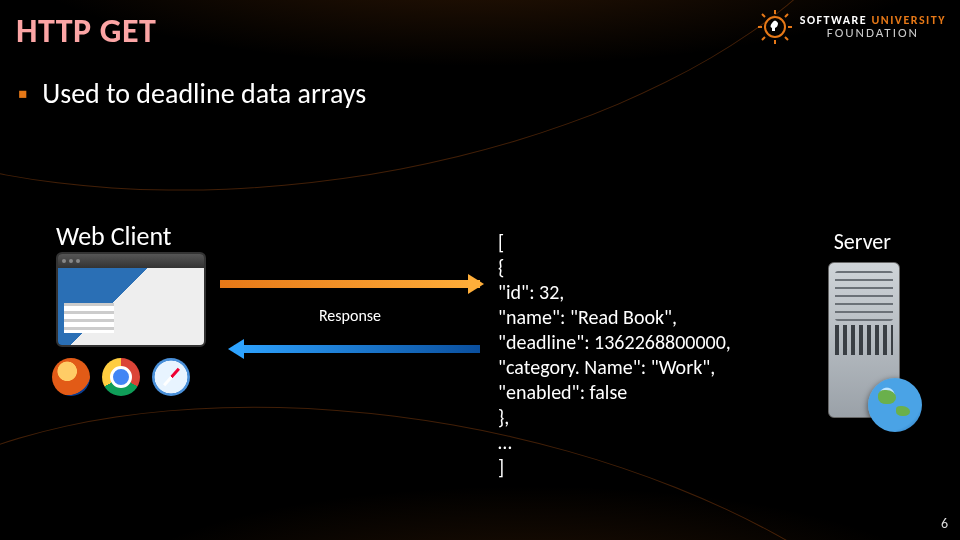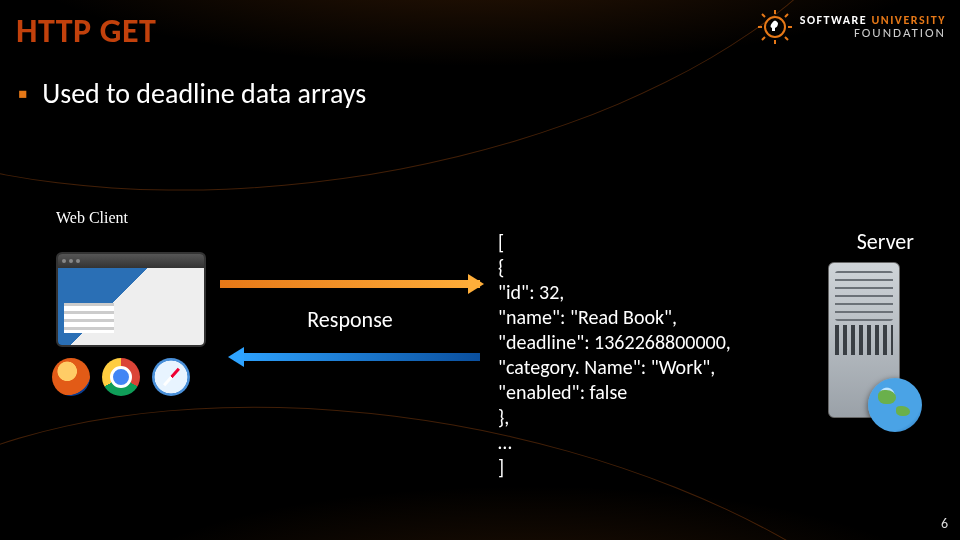--- a/index.html
+++ b/index.html
@@ -26,52 +26,51 @@
     width: 1200px; height: 600px;
     border: 1px solid rgba(190,90,20,0.35);
     border-radius: 50%;
   }
   .bg-swirl::before { left: -300px; top: -420px; transform: rotate(-8deg); }
   .bg-swirl::after  { left: -200px; top: 420px; transform: rotate(10deg); }
 
   .title {
     position: absolute;
     left: 16px; top: 10px;
-    color: #c2410c;
+    color: #fca5a5;
     font-size: 34px;
     font-weight: 700;
     letter-spacing: 0.5px;
   }
   .subtitle {
     position: absolute;
     left: 18px; top: 76px;
     font-size: 28px;
     color: #fff;
   }
   .subtitle .bullet { color: #e67817; margin-right: 8px; }
 
   
   .logo {
     position: absolute;
     right: 14px; top: 10px;
     display: flex;
     align-items: center;
     gap: 8px;
   }
-  .logo-text { text-align: right; line-height: 1.05; }
+  .logo-text { text-align: center; line-height: 1.05; }
   .logo-text .l1 { font-size: 12px; letter-spacing: 1.5px; color: #fff; font-weight: 600; }
   .logo-text .l1 .accent { color: #e67817; }
   .logo-text .l2 { font-size: 13px; letter-spacing: 2px; color: #ccc; font-weight: 400; }
 
   
   .webclient-label {
     position: absolute;
-    left: 56px; top: 209px;
-    font-size: 16px;
-    font-family: Liberation Serif, serif;
+    left: 56px; top: 220px;
+    font-size: 26px;
   }
   .browser-shot {
     position: absolute;
     left: 56px; top: 252px;
     width: 150px; height: 95px;
     background: linear-gradient(#1a1a1a,#0a0a0a);
     border-radius: 6px;
     border: 2px solid #333;
     box-shadow: 0 3px 8px rgba(0,0,0,0.6);
     overflow: hidden;
@@ -123,21 +122,21 @@
     background: linear-gradient(90deg,#e67817 0,#ffae3a 100%);
     position: relative;
     margin: 2px 0 18px 0;
   }
   .arrow-right::after {
     content: "";
     position: absolute; right: -14px; top: -6px;
     border: 10px solid transparent;
     border-left: 16px solid #ffae3a;
   }
-  .resp-label { font-size: 22px; text-align: center; margin-bottom: 20px; }
+  .resp-label { font-size: 16px; text-align: center; margin-bottom: 20px; }
   .arrow-left {
     height: 8px;
     background: linear-gradient(90deg,#2ea3ff 0,#0a4f9e 100%);
     position: relative;
     margin-left: 14px;
   }
   .arrow-left::before {
     content: "";
     position: absolute; left: -16px; top: -6px;
     border: 10px solid transparent;
@@ -149,21 +148,21 @@
     position: absolute;
     left: 498px; top: 230px;
     font-size: 20px;
     line-height: 1.25;
     white-space: pre;
   }
 
   
   .server-label {
     position: absolute;
-    right: 46px; top: 228px;
+    right: 69px; top: 228px;
     font-size: 22px;
   }
   .server {
     position: absolute;
     right: 44px; top: 262px;
     width: 88px; height: 168px;
   }
   .tower {
     width: 72px; height: 156px;
     background: linear-gradient(#cfd4d8,#9aa1a8);

